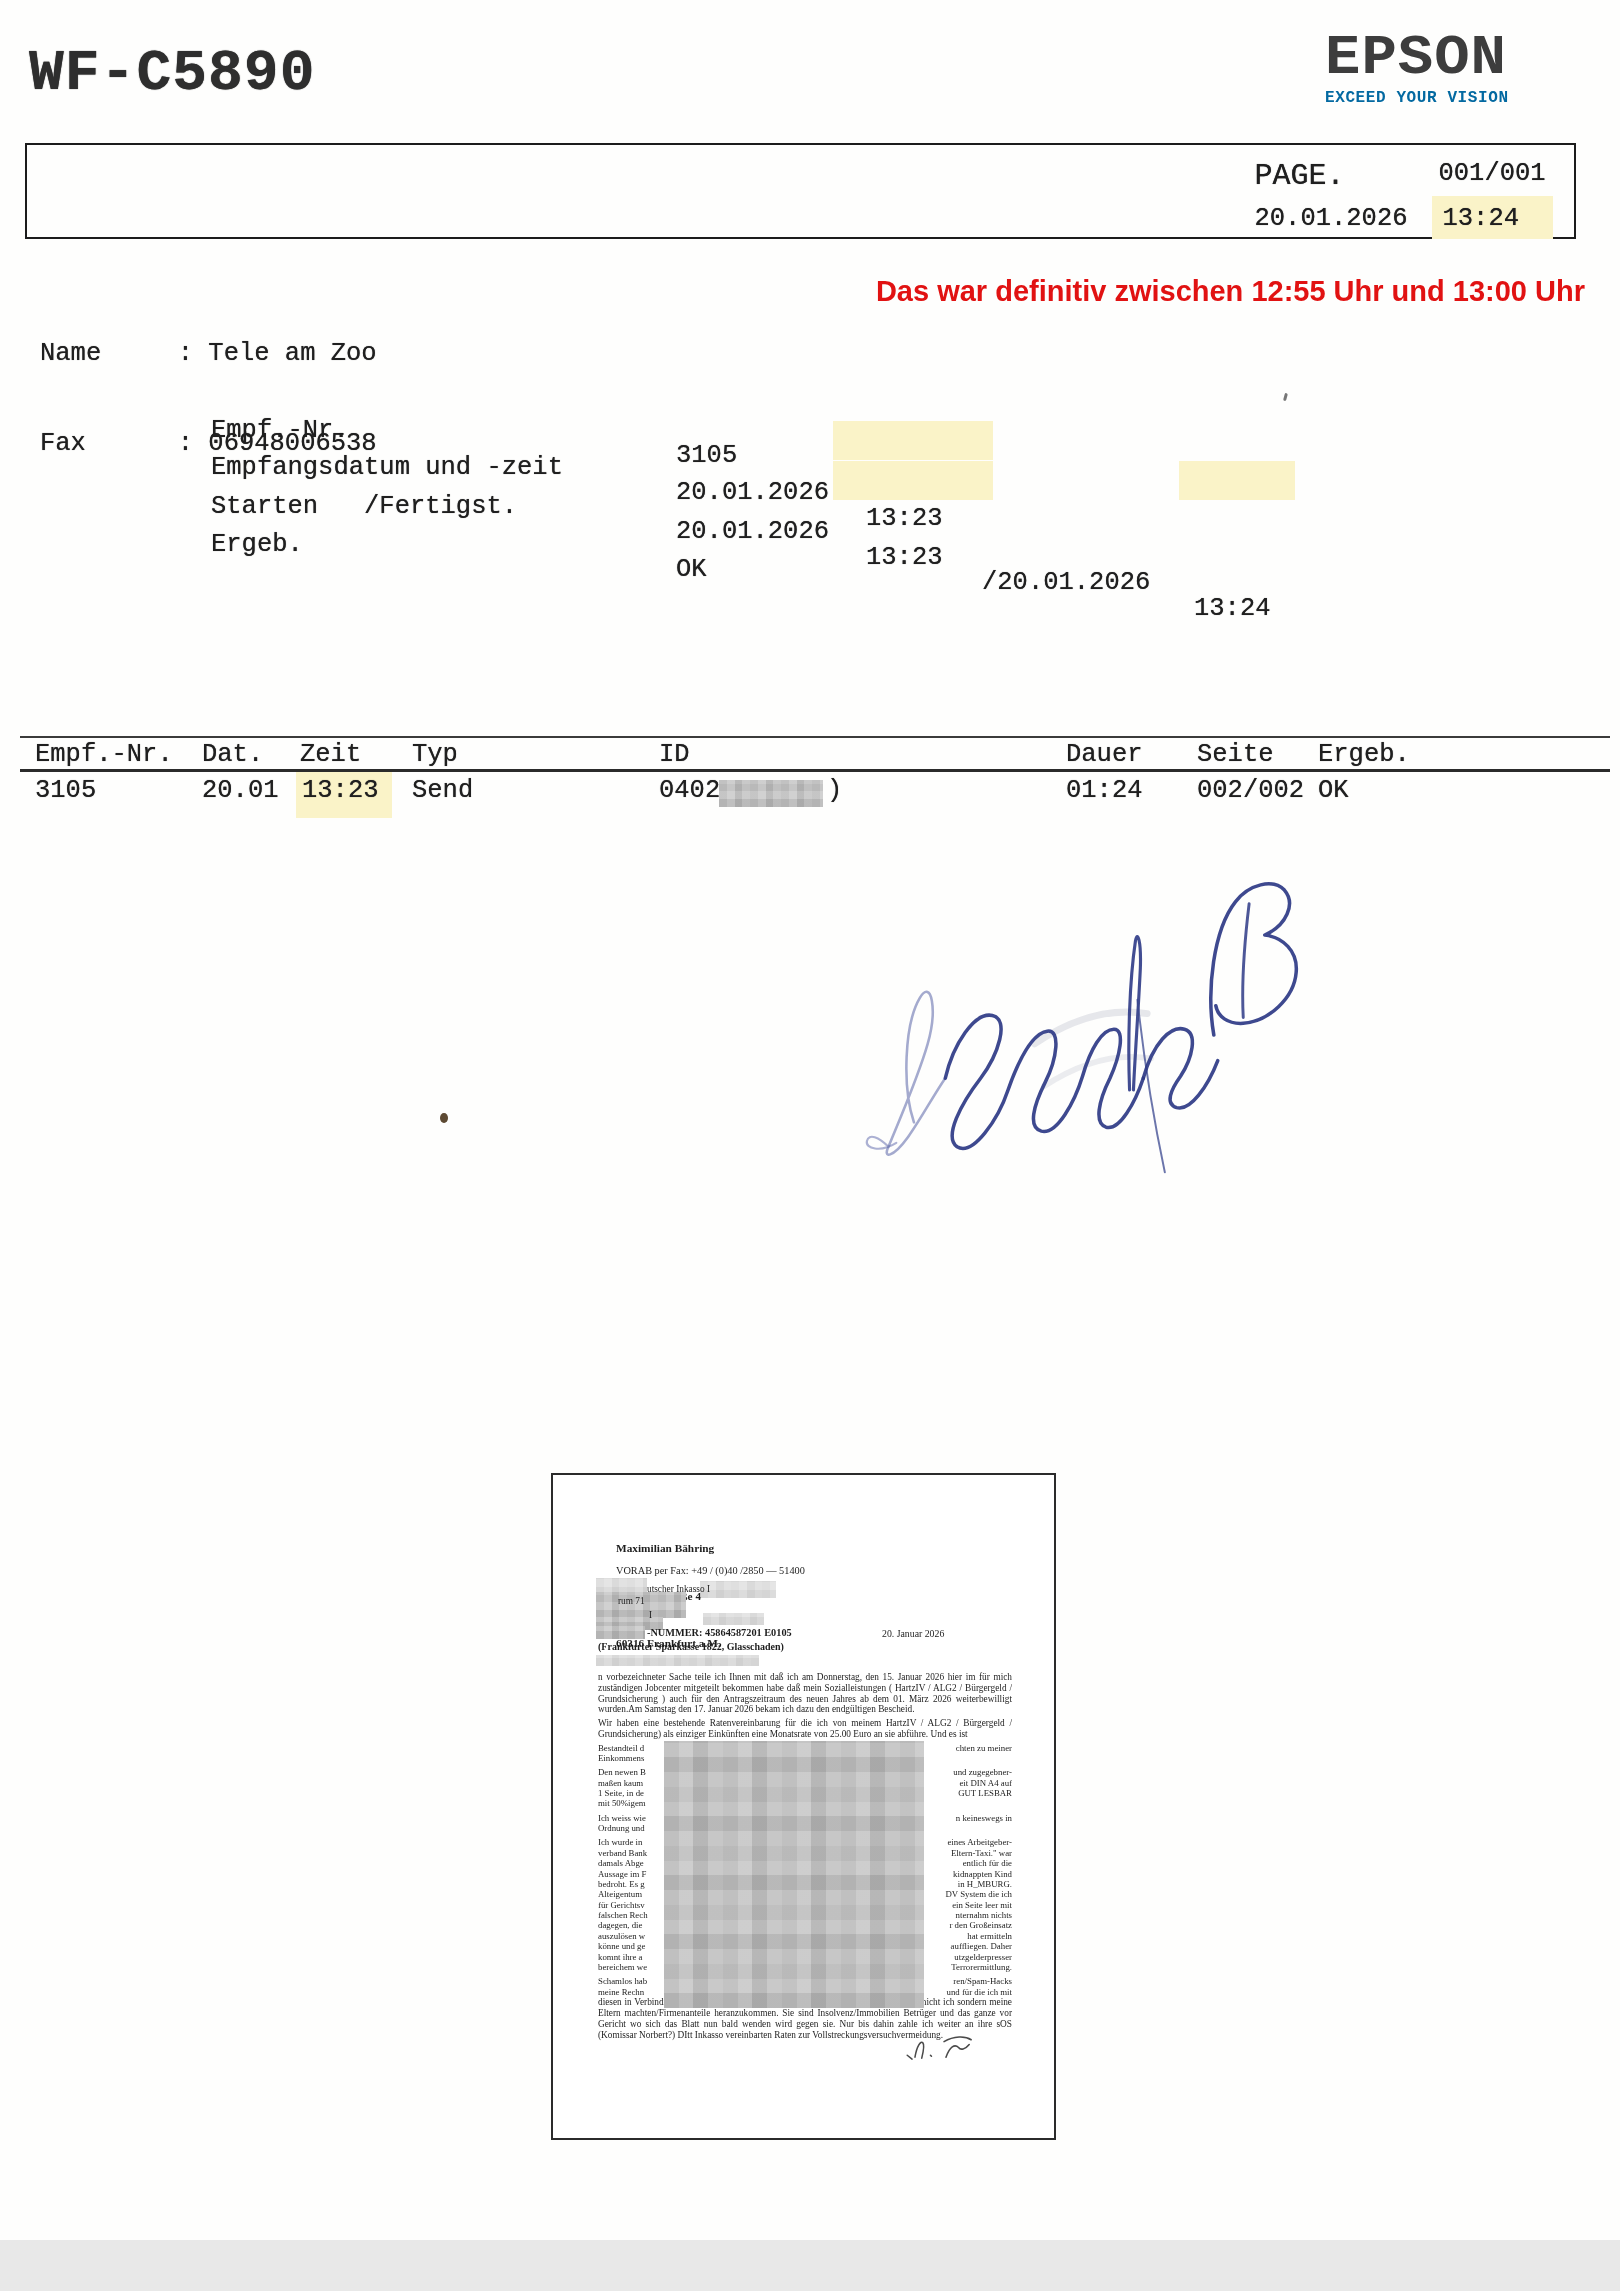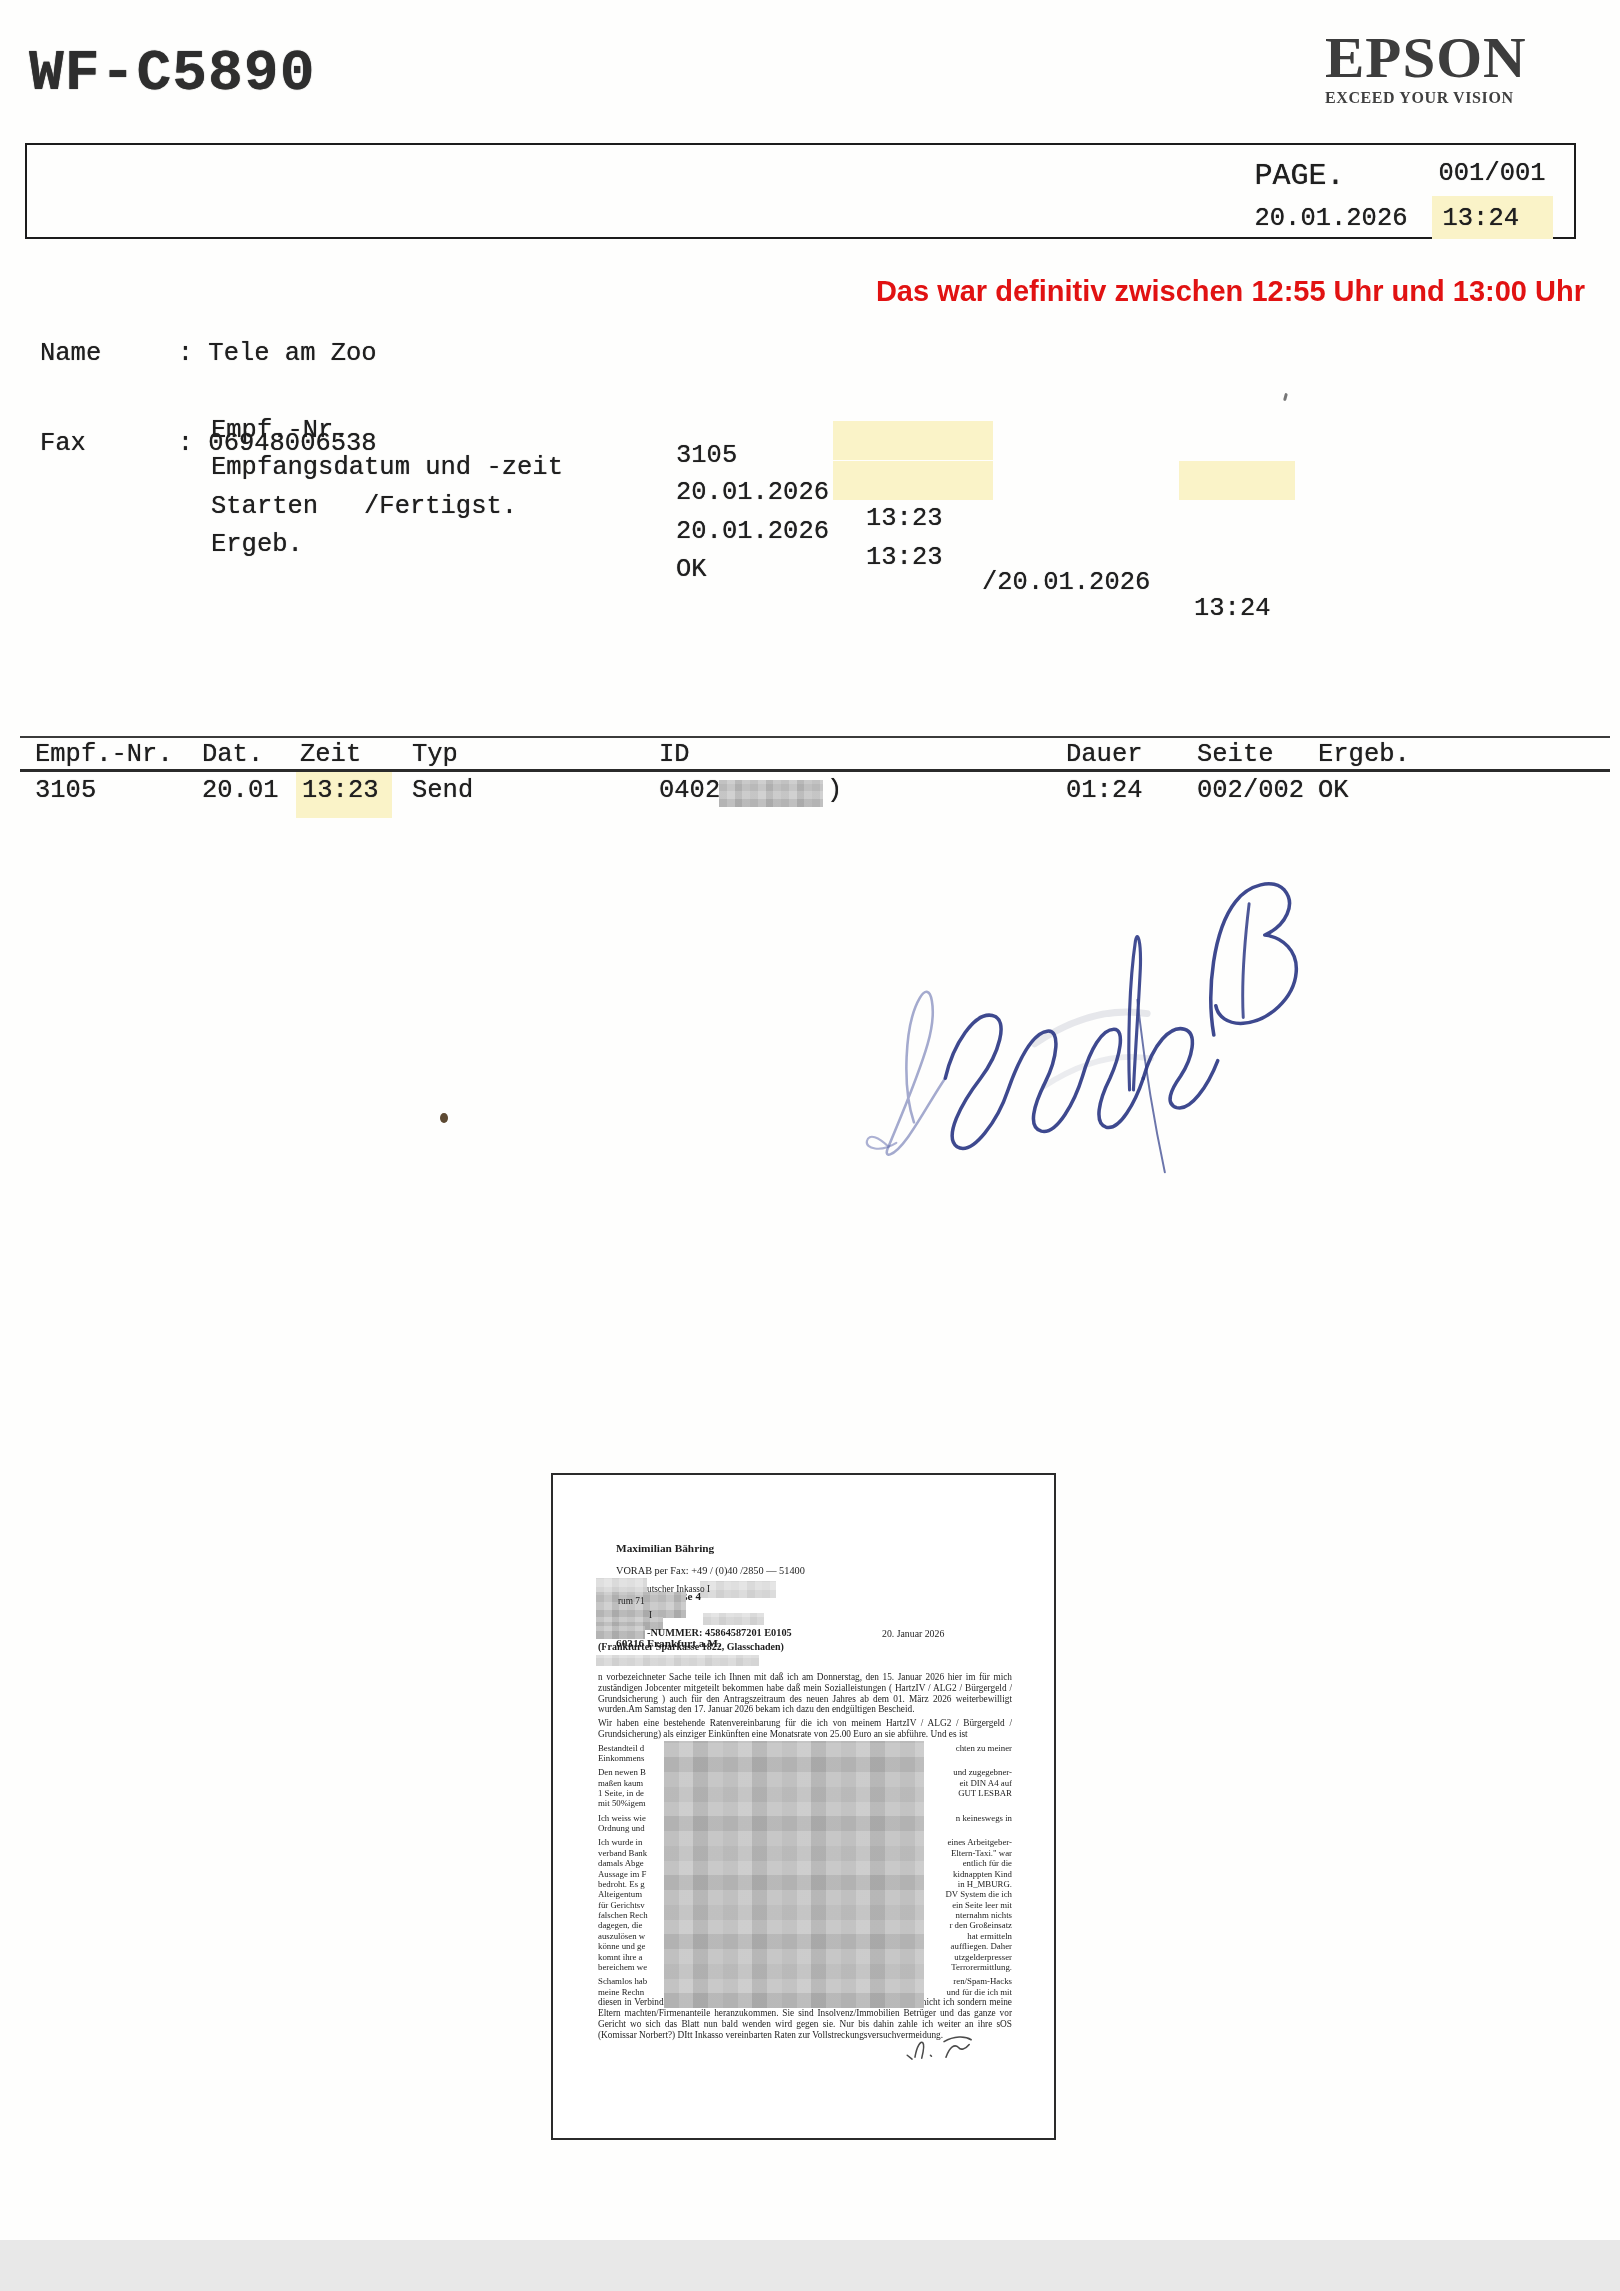--- a/index.html
+++ b/index.html
@@ -5,24 +5,24 @@
   html,body{margin:0;padding:0;background:#e8e8e8;}
   #page{position:relative;width:1620px;height:2240px;background:#fefefd;overflow:hidden;
         font-family:"Liberation Mono","DejaVu Sans Mono",monospace;color:#1f1f1f;}
   .fax-text{font-size:25.5px;line-height:1;text-shadow:0 0 0.7px rgba(25,25,25,.85);white-space:pre;}
   .abs{position:absolute;}
 
   
   #model-title{left:29px;top:41px;font-size:58px;font-weight:700;letter-spacing:1px;color:#2e2e2e;
                text-shadow:0 0 1px #2e2e2e;}
   #epson{left:1325px;top:31px;width:235px;text-align:left;color:#3d3d3d;
-         font-family:Liberation Serif, serif;}
+         font-family:Liberation Mono, monospace;}
   #epson .logo{font-size:59px;line-height:57px;font-weight:700;letter-spacing:1px;transform:scaleY(.95);
                transform-origin:left top;}
-  #epson .tagline{font-size:16px;font-weight:700;letter-spacing:0.6px;margin-top:1px;color:#404040;}
+  #epson .tagline{font-size:16px;font-weight:700;letter-spacing:0.6px;margin-top:1px;color:#0369a1;}
 
   
   #header-box{left:24.5px;top:143px;width:1547px;height:92px;border:2px solid #1c1c1c;border-top-width:2.9px;}
   #header-box .title{position:absolute;left:15.7px;top:19.6px;font-size:55px;font-weight:700;line-height:59px;
                      letter-spacing:0;text-shadow:0 0 1px #222;white-space:pre;}
   #header-box .pg-label{position:absolute;left:1228px;top:13.7px;font-size:30px;text-shadow:0 0 0.7px #222;}
   #header-box .pg-value{position:absolute;left:1412px;top:13.7px;font-size:25.5px;text-shadow:0 0 0.7px #222;}
   #header-box .date{position:absolute;left:1228px;top:59px;font-size:25.5px;text-shadow:0 0 0.7px #222;}
   #header-box .time{position:absolute;left:1416px;top:59px;font-size:25.5px;text-shadow:0 0 0.7px #222;}
   .hl-rect{position:absolute;background:#faf3c8;}

